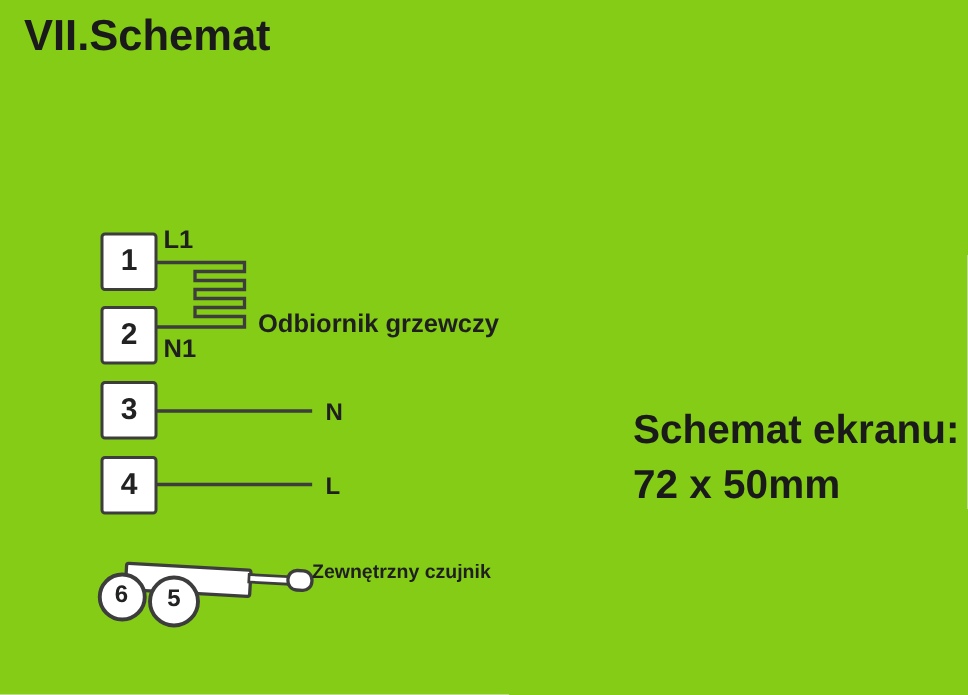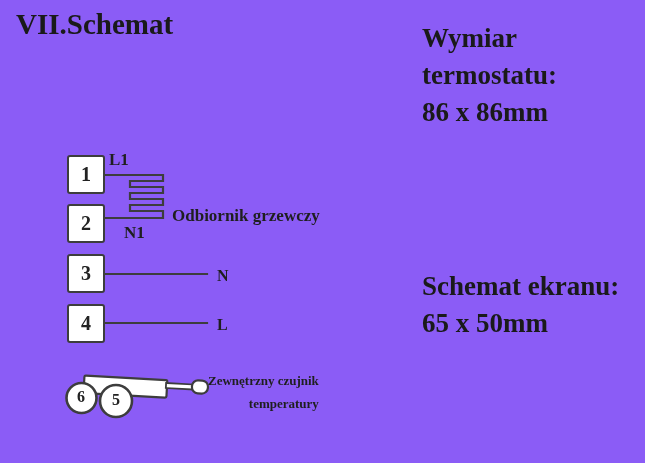--- a/index.html
+++ b/index.html
@@ -1,23 +1,23 @@
 <!DOCTYPE html>
 <html><head>
 <meta charset="utf-8">
 <style>
   * { margin: 0; padding: 0; box-sizing: border-box; }
   html, body { background: #e9e9e9; }
   .canvas {
     position: relative;
     width: 645px;
     height: 463px;
-    background: #8b5cf6;
+    background: #84cc16;
     overflow: hidden;
-    font-family: Liberation Serif, serif;
+    font-family: Liberation Sans, sans-serif;
     color: #1a1a1a;
   }
   .title {
     position: absolute;
     left: 16px;
     top: 8px;
     font-size: 29px;
     font-weight: 700;
     letter-spacing: 0px;
   }
@@ -60,21 +60,21 @@
   .tbox-4 { top: 304px; }
   .lbl {
     position: absolute;
     font-weight: 700;
     font-size: 17px;
     color: #1f1f1f;
     white-space: nowrap;
     text-align: center;
   }
   .lbl-l1 { left: 109px; top: 150px; }
-  .lbl-n1 { left: 109px; top: 223px; margin-left: 15px; }
+  .lbl-n1 { left: 109px; top: 223px; }
   .lbl-n  { left: 217px; top: 267px; font-size: 16px; }
   .lbl-l  { left: 217px; top: 316px; font-size: 16px; }
   .lbl-heater { left: 172px; top: 206px; }
   .sensor-label {
     position: absolute;
     left: 208px;
     top: 369px;
     font-size: 13px;
     font-weight: 700;
     line-height: 23px;
@@ -93,29 +93,24 @@
   .circ-num-6 { left: 66px;  top: 388px; }
   .circ-num-5 { left: 101px; top: 391px; }
 </style>
 </head>
 <body>
 
 <div class="canvas">
 
   <div class="title">VII.Schemat</div>
 
-  <div class="dim dim-thermostat">
-    <div>Wymiar</div>
-    <div>termostatu:</div>
-    <div>86 x 86mm</div>
-  </div>
 
   <div class="dim dim-screen">
     <div>Schemat ekranu:</div>
-    <div>65 x 50mm</div>
+    <div>72 x 50mm</div>
   </div>
 
   <svg class="diagram-svg" viewBox="0 0 645 463" xmlns="http://www.w3.org/2000/svg">
     <g fill="none" stroke="#3d3d3d" stroke-width="2.2" stroke-linejoin="miter" stroke-linecap="square">
 
       <path d="M105 175 H163 V181 H130 V187 H163 V193 H130 V199 H163 V205 H130 V211 H163 V218 H105"></path>
 
       <path d="M105 274 H207"></path>
 
       <path d="M105 323 H207"></path>
@@ -149,16 +144,15 @@
   <div class="lbl lbl-n">N</div>
   <div class="lbl lbl-l">L</div>
 
   <div class="lbl lbl-heater">Odbiornik grzewczy</div>
 
   <div class="circ-num circ-num-6">6</div>
   <div class="circ-num circ-num-5">5</div>
 
   <div class="sensor-label">
     <div>Zewnętrzny czujnik</div>
-    <div>temperatury</div>
   </div>
 
 </div>
 
 </body></html>

